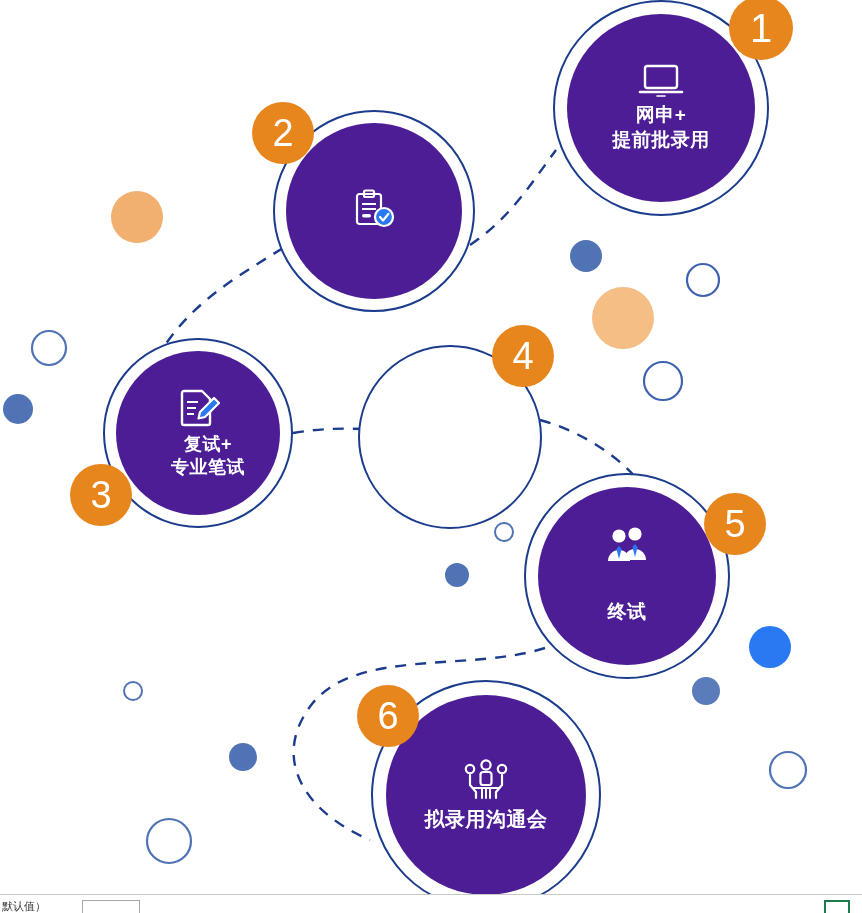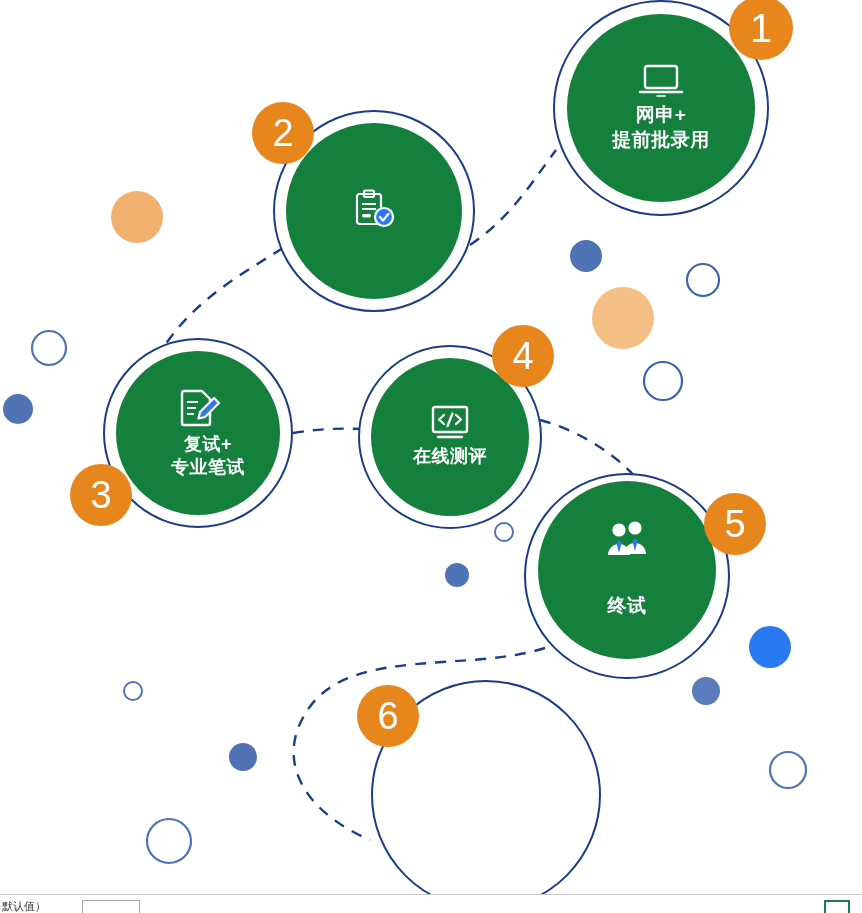--- a/index.html
+++ b/index.html
@@ -49,21 +49,21 @@
     width: 100%;
     height: 100%;
     border-radius: 50%;
     border: 2px solid #1B3C8C;
     box-sizing: border-box;
     background: #ffffff;
   }
   .node-disc {
     position: absolute;
     border-radius: 50%;
-    background: #15803d;
+    background: #4c1d95;
     display: flex;
     flex-direction: column;
     align-items: center;
     justify-content: center;
     box-sizing: border-box;
   }
   .node-icon {
     display: block;
     margin-bottom: 4px;
     line-height: 0;
@@ -105,21 +105,21 @@
   #node-3 .node-disc { left: 13px; top: 13px; width: 164px; height: 164px; }
   #node-3 .node-label { font-size: 18px; margin-left: 20px; }
   #badge-3 { left: -33px; top: 126px; width: 62px; height: 62px; font-size: 38px; }
 
   #node-4 { left: 358px; top: 345px; width: 184px; height: 184px; }
   #node-4 .node-disc { left: 13px; top: 13px; width: 158px; height: 158px; }
   #node-4 .node-label { font-size: 18px; }
   #badge-4 { left: 134px; top: -20px; width: 62px; height: 62px; font-size: 38px; }
 
   #node-5 { left: 524px; top: 473px; width: 206px; height: 206px; }
-  #node-5 .node-disc { left: 14px; top: 8px; width: 178px; height: 178px; gap: 29px; }
+  #node-5 .node-disc { left: 14px; top: 14px; width: 178px; height: 178px; gap: 29px; }
   #node-5 .node-label { font-size: 19px; }
   #badge-5 { left: 180px; top: 20px; width: 62px; height: 62px; font-size: 38px; }
 
   #node-6 { left: 371px; top: 680px; width: 230px; height: 230px; }
   #node-6 .node-disc { left: 15px; top: 15px; width: 200px; height: 200px; }
   #node-6 .node-label { font-size: 20px; }
   #badge-6 { left: -14px; top: 5px; width: 62px; height: 62px; font-size: 38px; }
 
   
   #bottom-bar {
@@ -244,32 +244,20 @@
         </svg>
       </span>
       <span class="node-label">复试+
 专业笔试</span>
     </div>
     <div class="badge" id="badge-3">3</div>
   </div>
 
   <div class="node" id="node-4">
     <div class="node-ring"></div>
-    <div class="node-disc">
-      <span class="node-icon">
-        <svg width="46" height="36" viewBox="0 0 46 36">
-          <rect x="6" y="2" width="34" height="25" rx="2" fill="none" stroke="#ffffff" stroke-width="2.4"></rect>
-          <polyline points="17,10 12,14.5 17,19" fill="none" stroke="#ffffff" stroke-width="2.3" stroke-linecap="round" stroke-linejoin="round"></polyline>
-          <polyline points="29,10 34,14.5 29,19" fill="none" stroke="#ffffff" stroke-width="2.3" stroke-linecap="round" stroke-linejoin="round"></polyline>
-          <line x1="25.5" y1="8.5" x2="20.5" y2="21" stroke="#ffffff" stroke-width="2.3" stroke-linecap="round"></line>
-          <line x1="11" y1="32" x2="35" y2="32" stroke="#ffffff" stroke-width="2.4" stroke-linecap="round"></line>
-        </svg>
-      </span>
-      <span class="node-label">在线测评</span>
-    </div>
     <div class="badge" id="badge-4">4</div>
   </div>
 
   <div class="node" id="node-5">
     <div class="node-ring"></div>
     <div class="node-disc">
       <span class="node-icon">
         <svg width="48" height="40" viewBox="0 0 48 40">
           <circle cx="16" cy="9" r="6.6" fill="#ffffff"></circle>
           <path d="M5,34 a11,11 0 0 1 22,0 z" fill="#ffffff"></path>
@@ -279,20 +267,41 @@
           <path d="M32,17 l2.6,3 -2.6,10 -2.6,-10 z" fill="#2979F2"></path>
         </svg>
       </span>
       <span class="node-label">终试</span>
     </div>
     <div class="badge" id="badge-5">5</div>
   </div>
 
   <div class="node" id="node-6">
     <div class="node-ring"></div>
+    <div class="node-disc">
+      <span class="node-icon">
+        <svg width="56" height="44" viewBox="0 0 56 44">
+
+          <circle cx="28" cy="7" r="4.6" fill="none" stroke="#ffffff" stroke-width="2.2"></circle>
+          <rect x="22.5" y="14" width="11" height="13" rx="2.6" fill="none" stroke="#ffffff" stroke-width="2.2"></rect>
+
+          <circle cx="12" cy="11" r="4.2" fill="none" stroke="#ffffff" stroke-width="2.2"></circle>
+          <path d="M12,17 v10 l6,7 v6" fill="none" stroke="#ffffff" stroke-width="2.2" stroke-linecap="round" stroke-linejoin="round"></path>
+
+          <circle cx="44" cy="11" r="4.2" fill="none" stroke="#ffffff" stroke-width="2.2"></circle>
+          <path d="M44,17 v10 l-6,7 v6" fill="none" stroke="#ffffff" stroke-width="2.2" stroke-linecap="round" stroke-linejoin="round"></path>
+
+          <line x1="16" y1="30" x2="40" y2="30" stroke="#ffffff" stroke-width="2.2" stroke-linecap="round"></line>
+          <line x1="24" y1="31" x2="24" y2="40" stroke="#ffffff" stroke-width="2" stroke-linecap="round"></line>
+          <line x1="28" y1="31" x2="28" y2="40" stroke="#ffffff" stroke-width="2" stroke-linecap="round"></line>
+          <line x1="32" y1="31" x2="32" y2="40" stroke="#ffffff" stroke-width="2" stroke-linecap="round"></line>
+        </svg>
+      </span>
+      <span class="node-label">拟录用沟通会</span>
+    </div>
     <div class="badge" id="badge-6">6</div>
   </div>
 
   <div id="bottom-bar">
     <span id="bottom-bar-label">默认值）</span>
     <div id="bottom-bar-field"></div>
     <div id="bottom-bar-green-box"></div>
   </div>
 
 </div>

